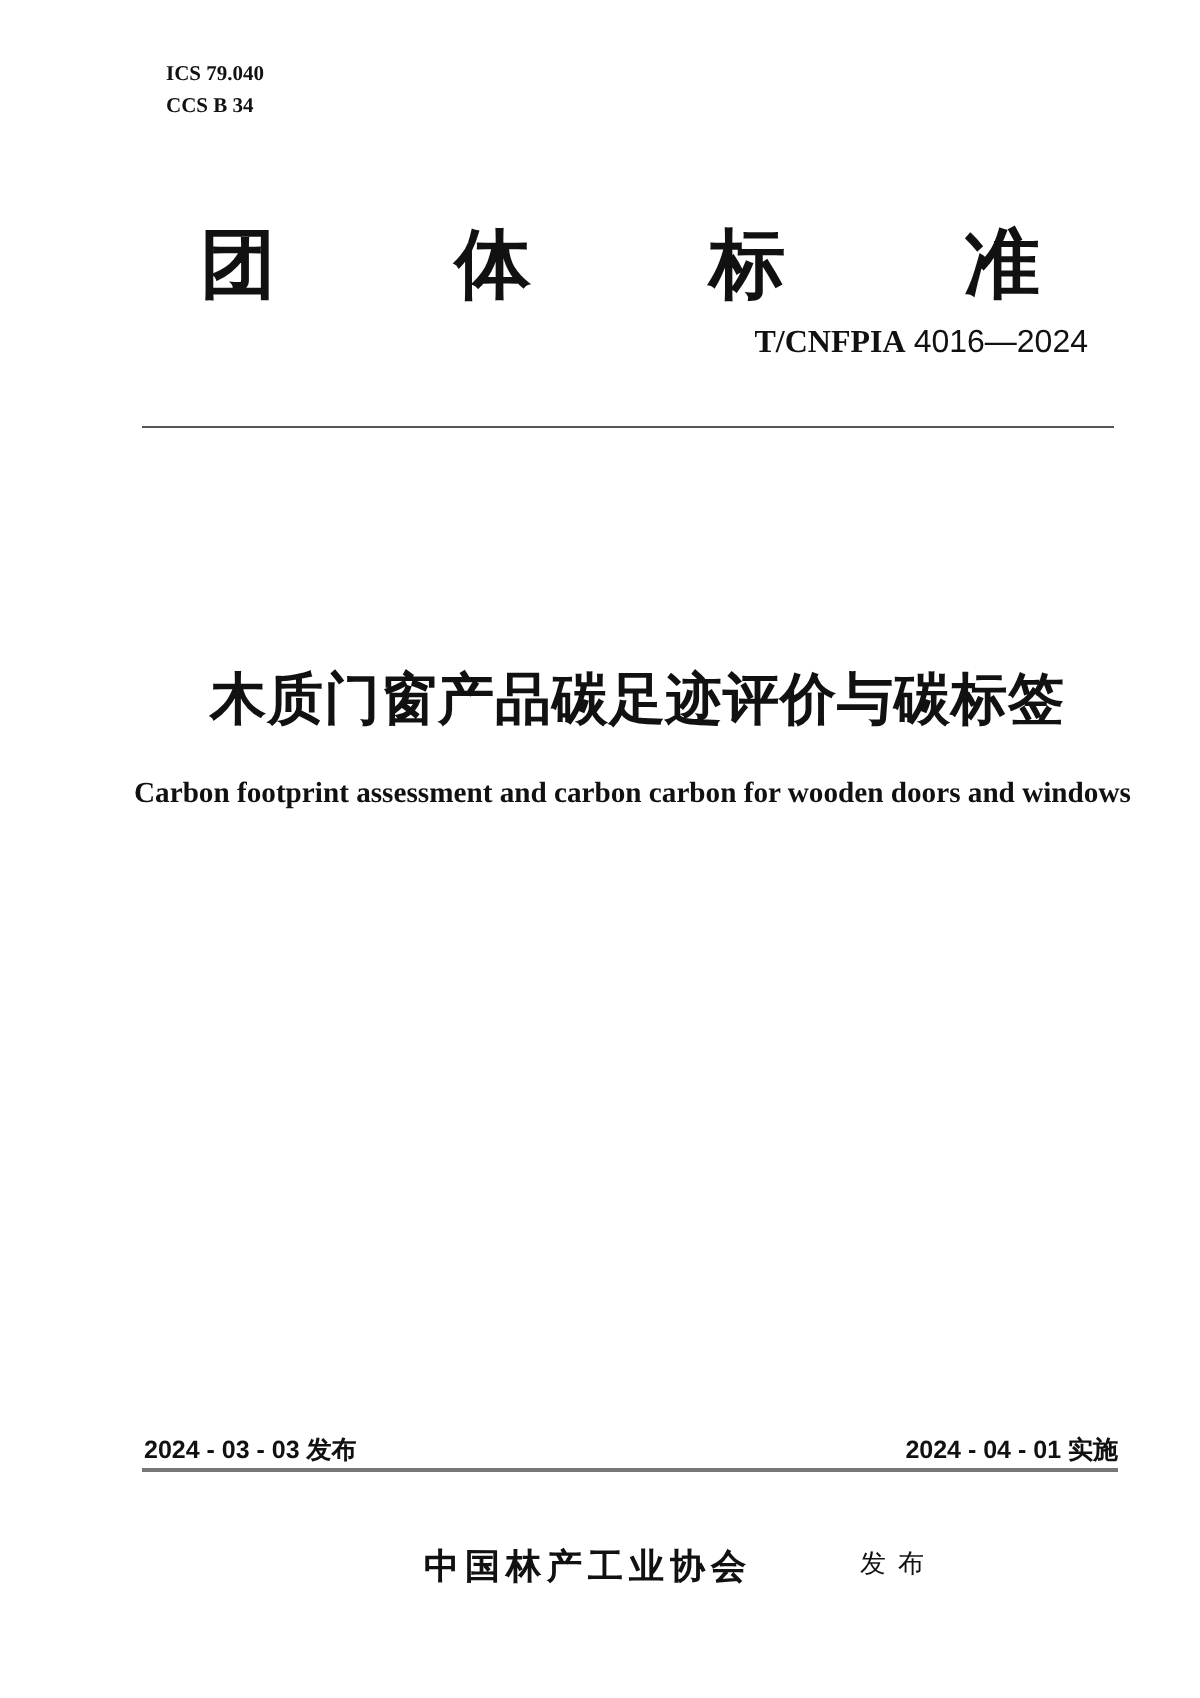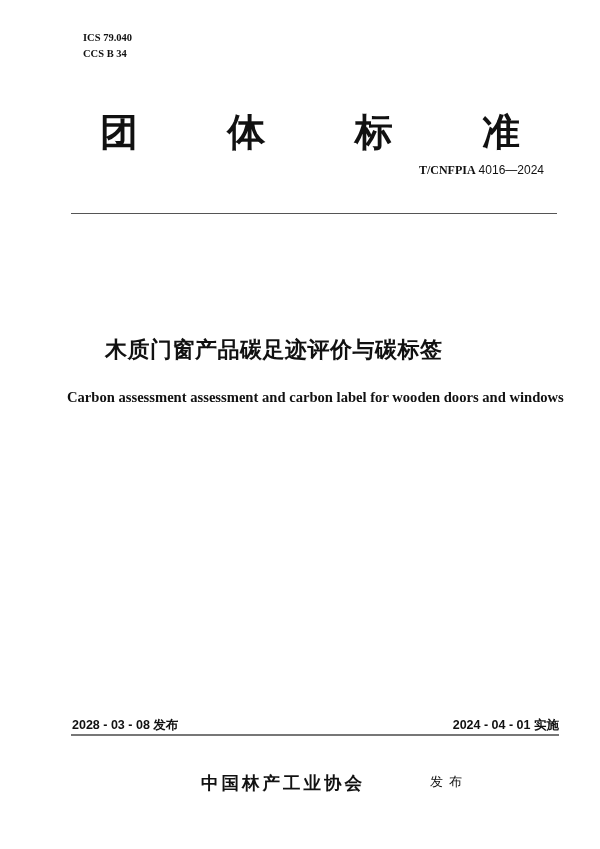--- a/index.html
+++ b/index.html
@@ -1,30 +1,30 @@
 <!DOCTYPE html>
 <html><head>
   <meta charset="utf-8">
   <style>
     html, body { margin: 0; padding: 0; background: #ffffff; }
     body { width: 600px; height: 849px; position: relative; overflow: hidden; color: #111; }
     .abs { position: absolute; }
     .codes { left: 83px; top: 30px; font-family: "Liberation Serif", serif; font-weight: bold; font-size: 10.5px; line-height: 16px; }
     .std-title { left: 100px; top: 108px; width: 420px; display: flex; justify-content: space-between; font-family: "DejaVu Sans", sans-serif; font-weight: bold; font-size: 38px; line-height: 48px; }
-    .std-no { right: 56px; top: 163px; font-size: 12px; white-space: nowrap; margin-left: 36px; }
+    .std-no { right: 56px; top: 163px; font-size: 16px; white-space: nowrap; margin-left: 36px; }
     .std-no .prefix { font-family: "Liberation Serif", serif; font-weight: bold; }
     .std-no .num { font-family: "Liberation Sans", sans-serif; }
     .rule-top { left: 71px; top: 213px; width: 486px; height: 1px; background: #555; }
-    .cn-title { left: 105px; top: 333px; font-family: "DejaVu Sans", sans-serif; font-weight: bold; font-size: 22px; line-height: 34px; letter-spacing: 0.5px; white-space: nowrap; }
+    .cn-title { left: 105px; top: 333px; font-family: "DejaVu Sans", sans-serif; font-weight: bold; font-size: 28px; line-height: 34px; letter-spacing: 0.5px; white-space: nowrap; }
     .en-title { left: 67px; top: 389px; font-family: "Liberation Serif", serif; font-weight: bold; font-size: 14.6px; white-space: nowrap; }
     .date-pub, .date-eff { top: 717px; font-family: "Liberation Sans", "DejaVu Sans", sans-serif; font-weight: bold; font-size: 12.5px; white-space: nowrap; }
     .date-pub { left: 72px; }
     .date-eff { right: 41px; margin-left: 44px; }
     .rule-bottom { left: 71px; top: 734px; width: 488px; height: 2px; background: #777; }
-    .publisher { left: 201px; top: 771px; font-family: "DejaVu Sans", sans-serif; font-weight: bold; font-size: 17.5px; letter-spacing: 3px; white-space: nowrap; }
+    .publisher { left: 212px; top: 771px; font-family: "DejaVu Sans", sans-serif; font-weight: bold; font-size: 17.5px; letter-spacing: 3px; white-space: nowrap; }
     .publisher-suffix { left: 430px; top: 773px; font-family: "DejaVu Sans", sans-serif; font-size: 13px; letter-spacing: 6px; white-space: nowrap; }
   </style>
 </head>
 <body>
 
 <div class="abs codes">
   <div>ICS 79.040</div>
   <div>CCS B 34</div>
 </div>
 
@@ -37,21 +37,21 @@
 
 <div class="abs std-no">
   <span class="prefix">T/CNFPIA</span>
   <span class="num">4016—2024</span>
 </div>
 
 <div class="abs rule-top"></div>
 
 <div class="abs cn-title">木质门窗产品碳足迹评价与碳标签</div>
 
-<div class="abs en-title">Carbon assessment assessment and carbon label for wooden doors and windows</div>
+<div class="abs en-title">Carbon footprint assessment and carbon carbon for wooden doors and windows</div>
 
-<div class="abs date-pub">2028 - 03 - 08 发布</div>
+<div class="abs date-pub">2024 - 03 - 03 发布</div>
 <div class="abs date-eff">2024 - 04 - 01 实施</div>
 
 <div class="abs rule-bottom"></div>
 
 <div class="abs publisher">中国林产工业协会</div>
 <div class="abs publisher-suffix">发布</div>
 
 </body></html>

